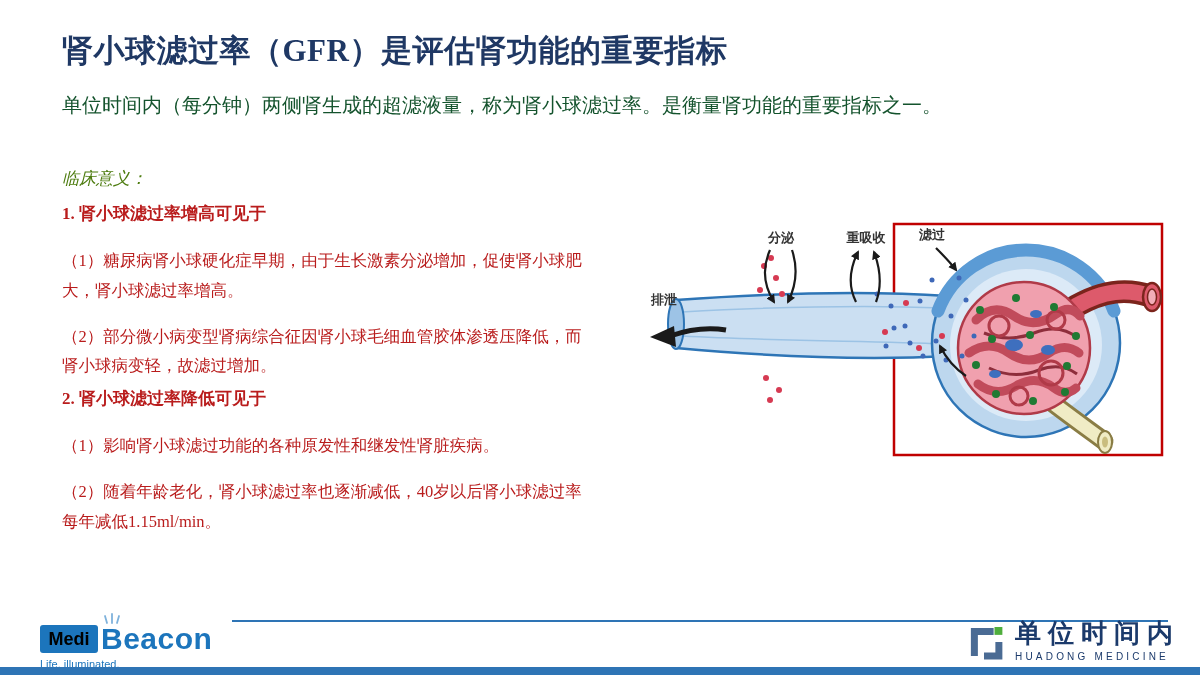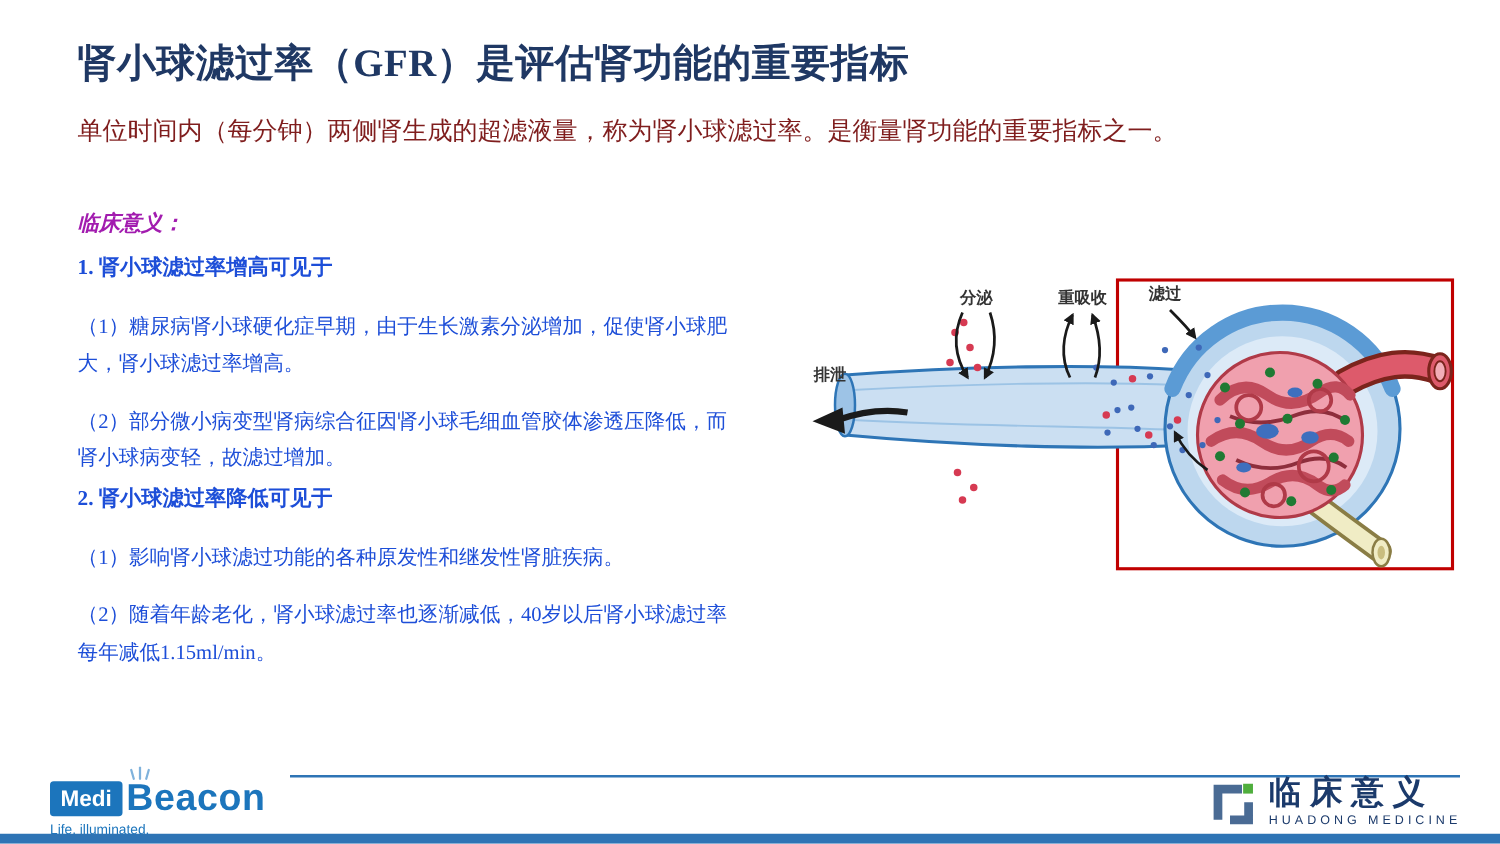--- a/index.html
+++ b/index.html
@@ -1,35 +1,35 @@
 <!DOCTYPE html>
 <html><head>
 <meta charset="utf-8">
 <style>
   *{margin:0;padding:0;box-sizing:border-box}
   html,body{width:1200px;height:675px;}
   body{background:#ffffff;font-family:"Liberation Serif","DejaVu Serif",serif;color:#111;}
   .slide{position:relative;width:1200px;height:675px;background:#fff;overflow:hidden;}
 
   .title{position:absolute;left:62px;top:30px;font-size:31px;font-weight:bold;color:#1F3864;letter-spacing:.5px;}
-  .intro{position:absolute;left:62px;top:90px;right:48px;font-size:20px;line-height:1.5;color:#7f1d1d;}
-  .section-heading{position:absolute;left:62px;top:167px;font-size:17px;font-weight:bold;font-style:italic;color:#a21caf;}
-
-  .list{position:absolute;left:62px;top:197px;width:536px;font-size:16.5px;line-height:1.78;color:#1d4ed8;}
+  .intro{position:absolute;left:62px;top:90px;right:48px;font-size:20px;line-height:1.5;color:#14532d;}
+  .section-heading{position:absolute;left:62px;top:167px;font-size:17px;font-weight:normal;font-style:italic;color:#4d7c0f;}
+
+  .list{position:absolute;left:62px;top:197px;width:536px;font-size:16.5px;line-height:1.78;color:#b91c1c;}
   .list .li{margin-bottom:3px;margin-top:17px;}
   .list .head{font-weight:bold;font-size:17px;margin-top:2px;}
 
   .diagram{position:absolute;left:624px;top:208px;width:582px;height:272px;}
   .diagram svg{width:100%;height:100%;display:block;}
 
   .divider{position:absolute;left:232px;top:620px;width:936px;height:2px;background:#2E74B5;}
 
   .mb{position:absolute;left:40px;top:622px;font-family:"Liberation Sans","DejaVu Sans",sans-serif;}
   .mb-row{position:relative;display:flex;align-items:center;}
-  .mb-box{display:inline-flex;align-items:center;justify-content:center;width:58px;height:28px;background:#1C75BC;color:#ffffff;font-weight:bold;font-size:18px;border-radius:3px;}
+  .mb-box{display:inline-flex;align-items:center;justify-content:center;width:58px;height:28px;background:#1C75BC;color:#000000;font-weight:bold;font-size:18px;border-radius:3px;}
   .mb-beacon{color:#1C75BC;font-weight:bold;font-size:30px;margin-left:3px;letter-spacing:.5px;}
   .mb-beam{position:absolute;left:64px;top:-9px;line-height:0;}
   .mb-tagline{margin-top:2px;font-size:11px;color:#1C75BC;}
 
   .hd{position:absolute;left:963px;top:620px;display:flex;align-items:center;gap:10px;font-family:"Liberation Sans","DejaVu Sans",sans-serif;}
   .hd-mark{line-height:0;}
   .hd-cn{font-size:26px;font-weight:bold;color:#1B3A6B;letter-spacing:7px;line-height:1.05;white-space:nowrap;}
   .hd-en{font-size:10px;font-weight:normal;color:#1B3A6B;letter-spacing:3.2px;margin-top:3px;white-space:nowrap;}
 
   .bottom-bar{position:absolute;left:0;bottom:0;width:1200px;height:8px;background:#2E74B5;}
@@ -197,19 +197,19 @@
 
   <div class="hd">
     <span class="hd-mark">
       <svg width="42" height="42" viewBox="0 0 48 48">
         <path d="M13,41 V13 H35" stroke="#4A6B94" stroke-width="8" fill="none"></path>
         <path d="M24,41 H41 V25" stroke="#4A6B94" stroke-width="8" fill="none"></path>
         <rect x="36" y="8" width="9" height="9" fill="#4FAE3D"></rect>
       </svg>
     </span>
     <div class="hd-text">
-      <div class="hd-cn">临床意义</div>
+      <div class="hd-cn">单位时间内</div>
       <div class="hd-en">HUADONG MEDICINE</div>
     </div>
   </div>
 
   <div class="bottom-bar"></div>
 </div>
 
 </body></html>

